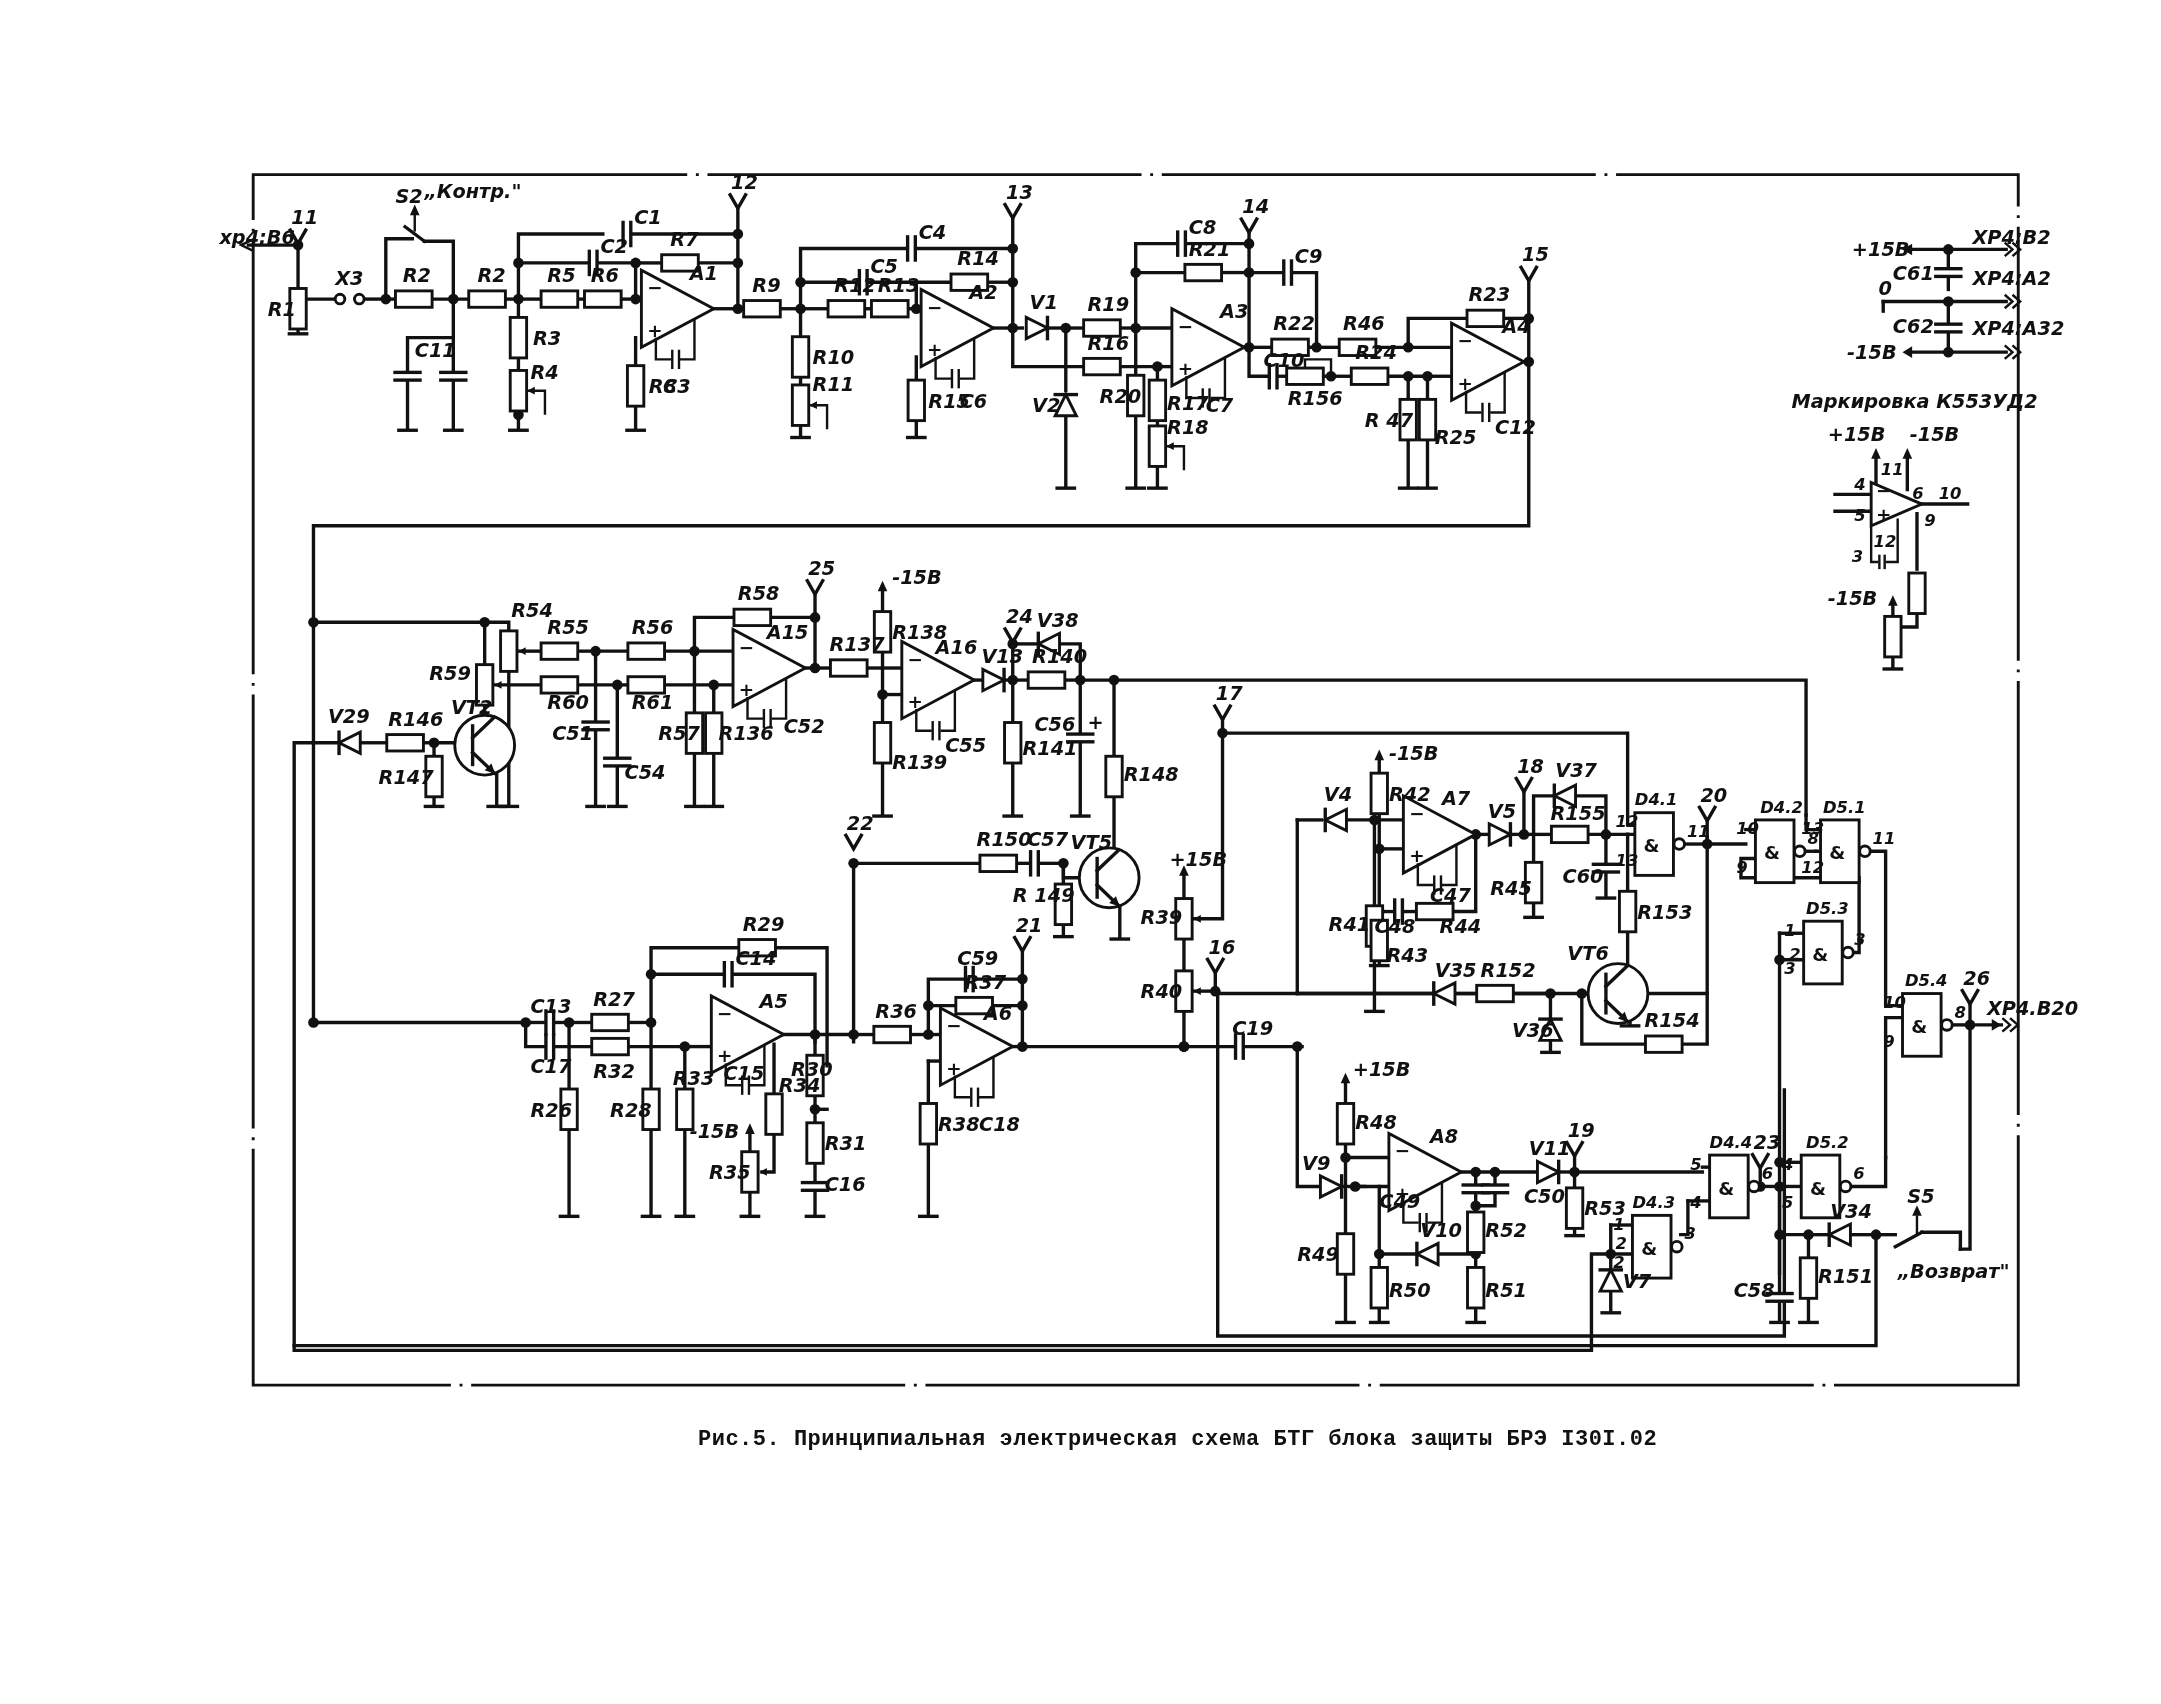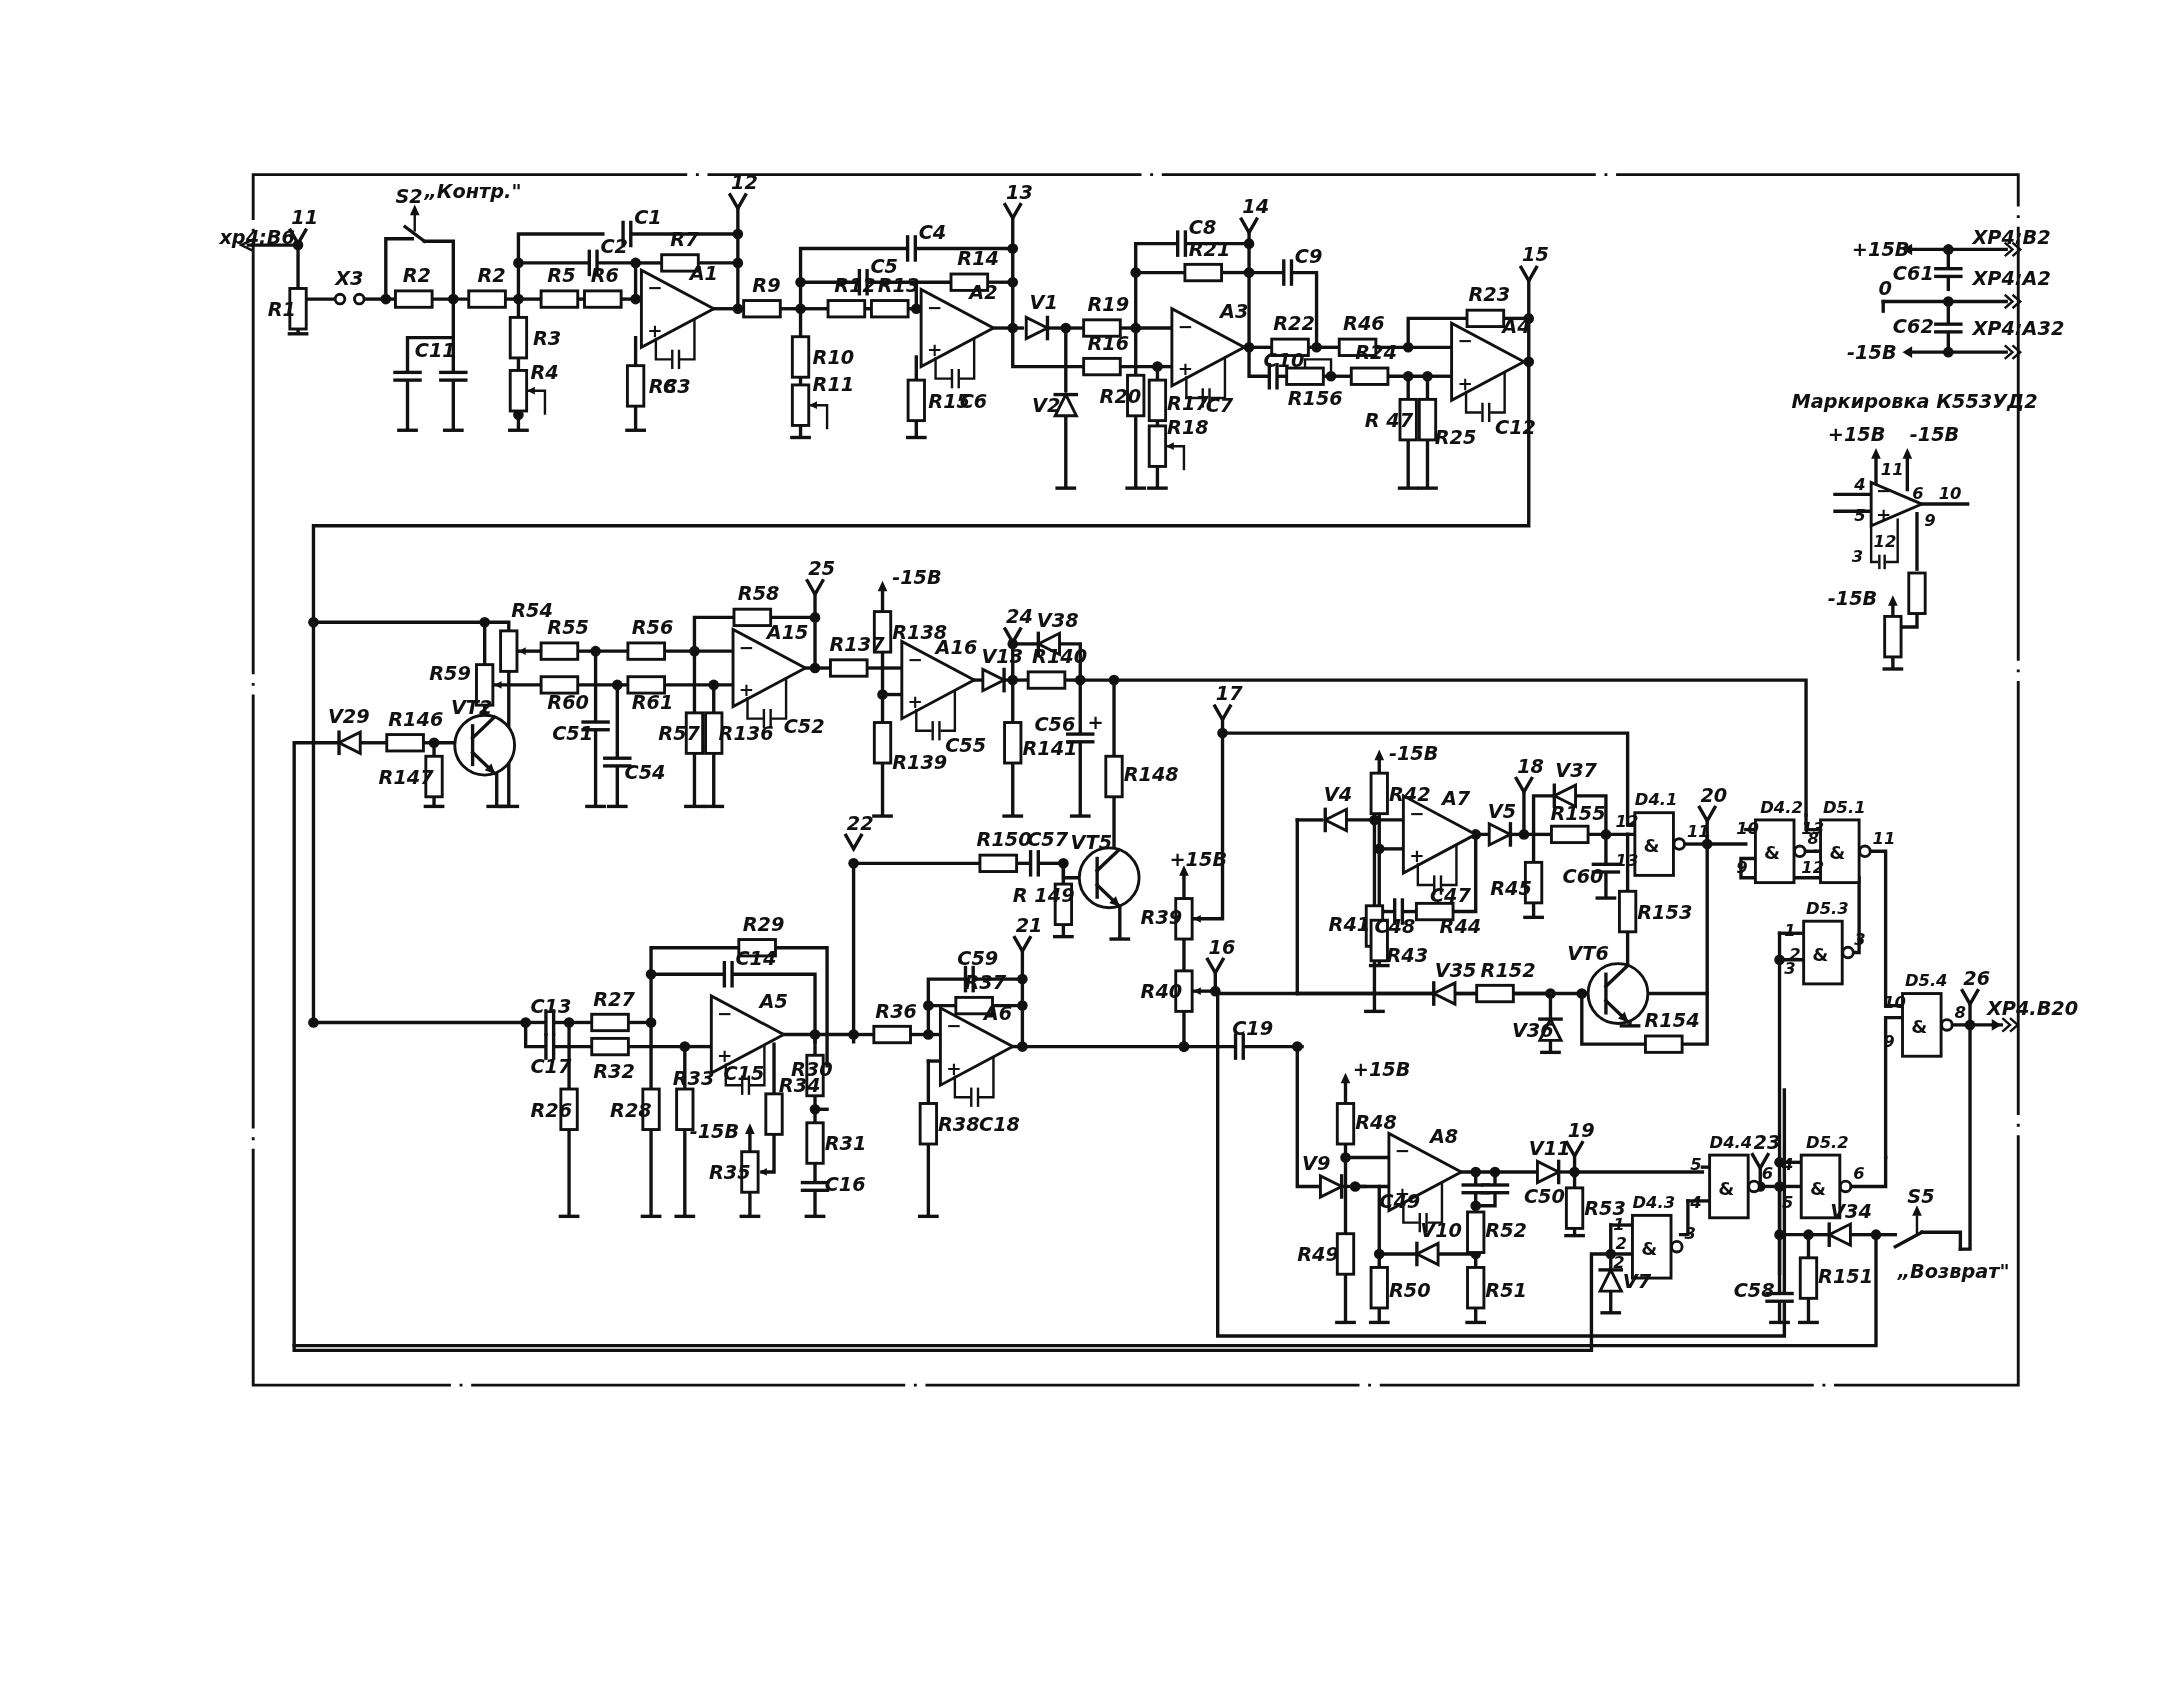--- a/index.html
+++ b/index.html
@@ -1367,14 +1367,15 @@
         <text x="3695" y="2425" class="lbl-s">4</text>
         <text x="3695" y="2505" class="lbl-s">5</text>
         <text x="3843" y="2445" class="lbl-s">6</text>
         <text x="3595" y="2690" class="lbl">C58</text>
         <text x="3770" y="2660" class="lbl">R151</text>
         <text x="3795" y="2525" class="lbl">V34</text>
         <text x="3955" y="2495" class="lbl">S5</text>
         <text x="3935" y="2650" class="lbl">„Возврат"</text>
       </g>
   </svg>
+  <div id="caption">Рис.5. Принципиальная электрическая схема БТГ блока защиты БРЭ I30I.02</div>
 </div>
 
 
 </body></html>

